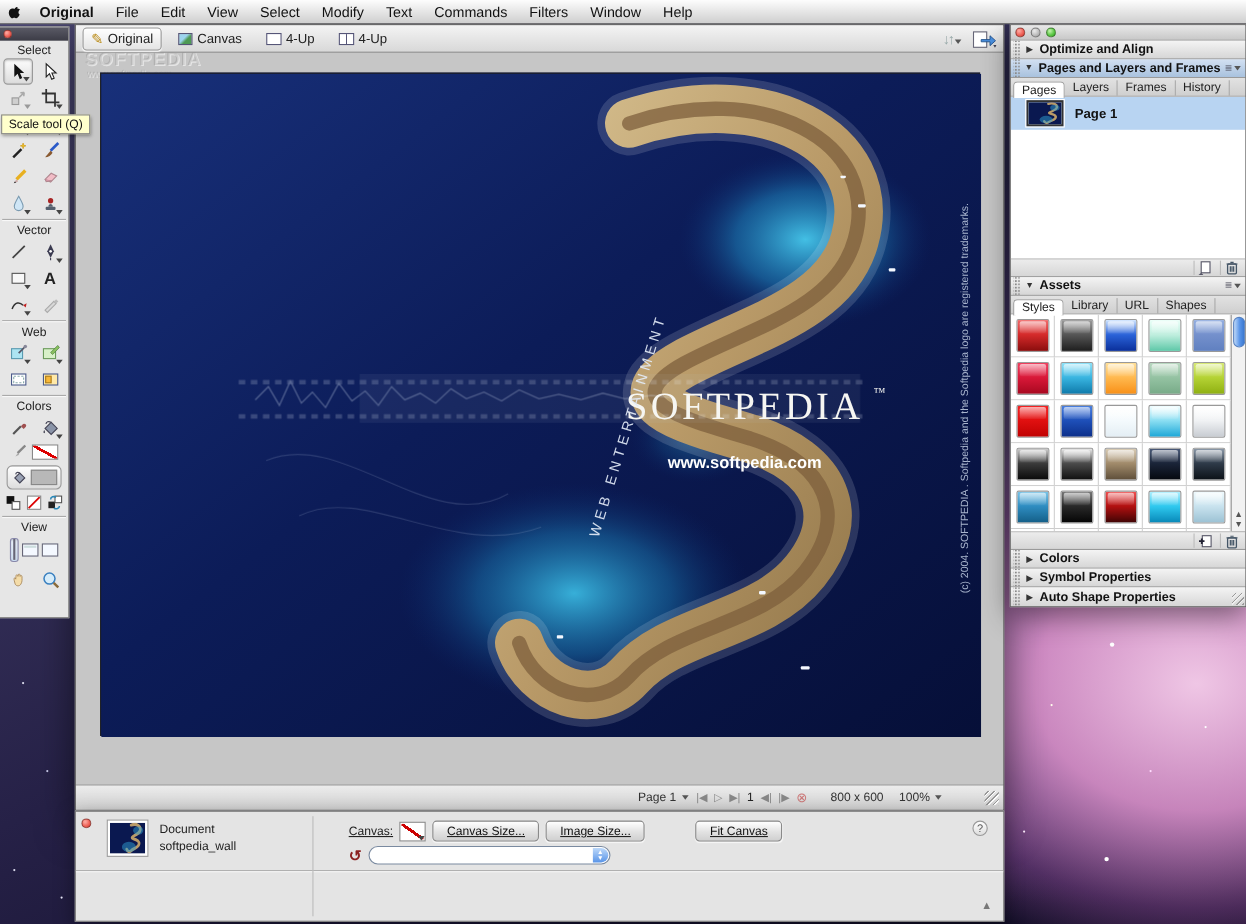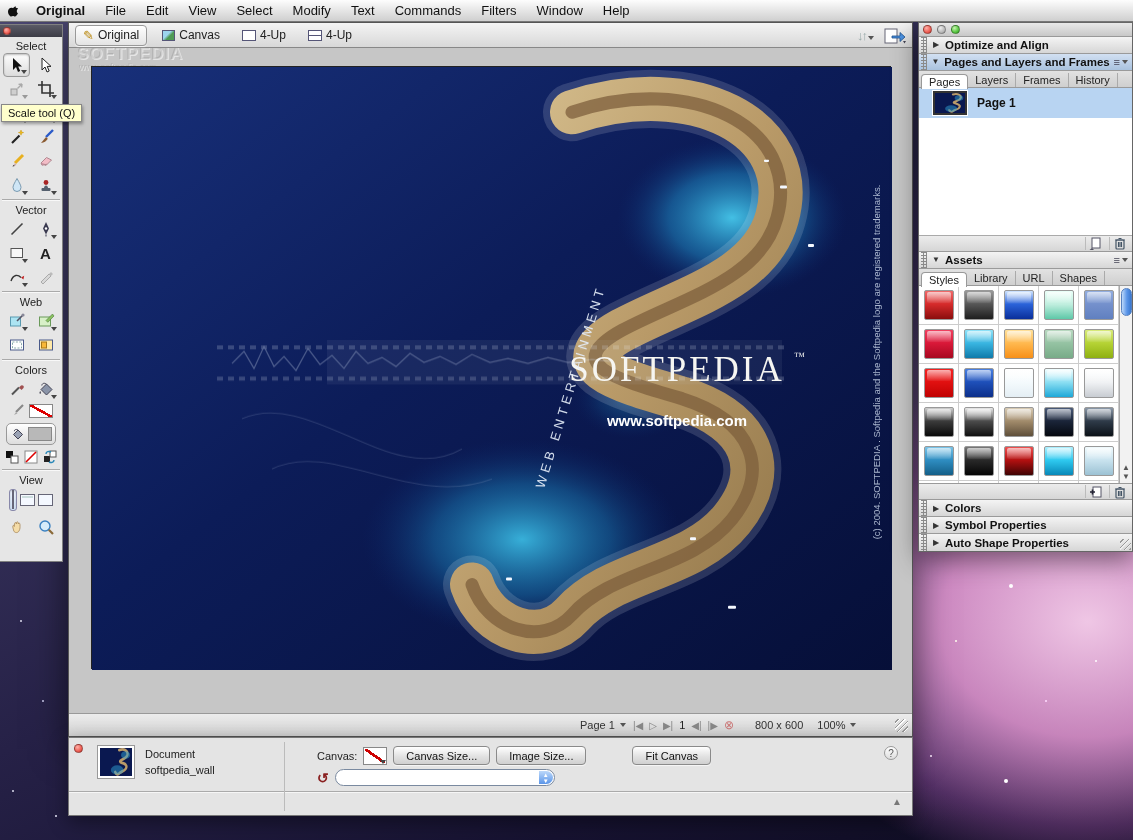--- a/index.html
+++ b/index.html
@@ -134,31 +134,31 @@
     background:linear-gradient(90deg,#bcd8fa,#5a95e8 55%,#3a78d0); }
   .varrows { margin-top:auto; display:flex; flex-direction:column; color:#555; font-size:8px; line-height:9px; padding-bottom:2px; }
   .dock .resize-grip { position:absolute; right:1px; bottom:1px; width:11px; height:11px;
     background:repeating-linear-gradient(135deg, transparent 0 2px, #999 2px 3px, #eee 3px 4px); }
 
   
   .i16 { width:16px; height:16px; display:block; }
   .i18 { width:18px; height:18px; display:block; }
 
   
-  .props { position:absolute; left:68px; top:737px; width:845px; height:79px; z-index:12;
+  .props { position:absolute; left:68px; top:737px; width:845px; height:101px; z-index:12;
     background:#e4e4e4; border:1px solid #777; box-shadow:0 6px 18px rgba(0,0,0,.4);
     font-size:11px; color:#222;padding-left:20px; }
   .props .close-dot { position:absolute; left:5px; top:6px; }
   .props-top { position:absolute; left:0; top:0; width:100%; height:53px; }
   .props-divider-h { position:absolute; left:0; top:53px; width:100%; border-top:1px solid #aaa; border-bottom:1px solid #f6f6f6; }
   .props-divider-v { position:absolute; left:215px; top:4px; bottom:4px; border-left:1px solid #bbb; }
   .doc-thumb { position:absolute; left:28px; top:7px; width:38px; height:34px; background:#fff; border:1px solid #999; padding:2px; }
   .doc-thumb .page-thumb { width:100%; height:100%; border:none; outline:none; }
   .doc-labels { position:absolute; left:76px; top:8px; line-height:16px; }
-  .canvas-row { position:absolute; left:248px; top:8px; display:flex; align-items:center; gap:6px; }
+  .canvas-row { position:absolute; left:248px; top:8px; display:flex; align-items:center; gap:6px;text-decoration:underline; }
   .swatch-btn { display:flex; align-items:flex-end; border:1px solid #888; background:#fff; width:24px; height:18px; position:relative; }
   .swatch-btn .diag { position:absolute; inset:1px; background:linear-gradient(to top right, transparent 44%, #c00 44%, #c00 56%, transparent 56%), #fff; }
   .swatch-btn .dd { position:absolute; right:0; bottom:0; width:0; height:0; border-left:3px solid transparent; border-right:3px solid transparent; border-top:4px solid #444; }
   .mac-btn { height:19px; padding:2px 12px; font-size:11px; color:#111; border:1px solid #8a8a8a; border-radius:4px;
     background:linear-gradient(#fff,#e2e2e2 55%,#d0d0d0); box-shadow:0 1px 1px rgba(255,255,255,.7); }
   .mac-btn.fit { margin-left:40px;text-align:center; }
   .loop-row { position:absolute; left:248px; top:31px; display:flex; align-items:center; gap:6px; }
   .loop-glyph { color:#8a2020; font-size:14px; font-weight:bold; }
   .combo { width:220px; height:17px; border:1px solid #7a8aa0; border-radius:9px; background:#fff; position:relative; }
   .combo .stepper { position:absolute; right:1px; top:1px; bottom:1px; width:14px; border-radius:0 8px 8px 0;

